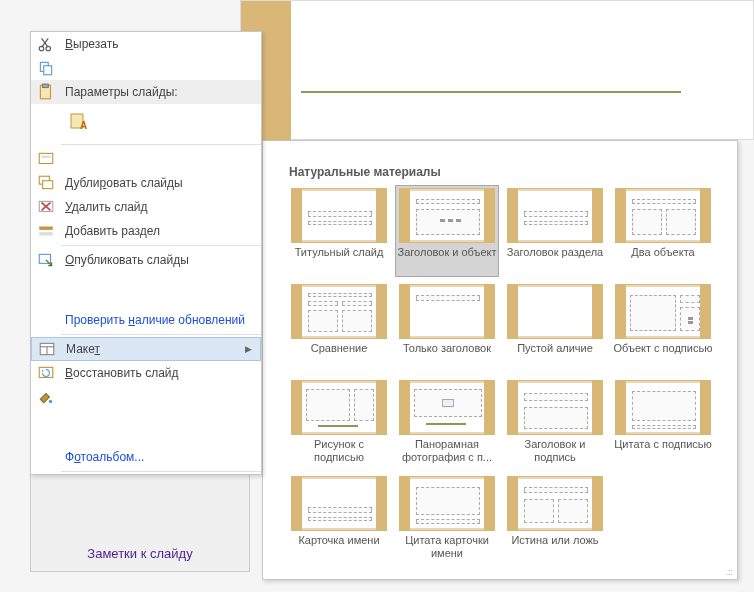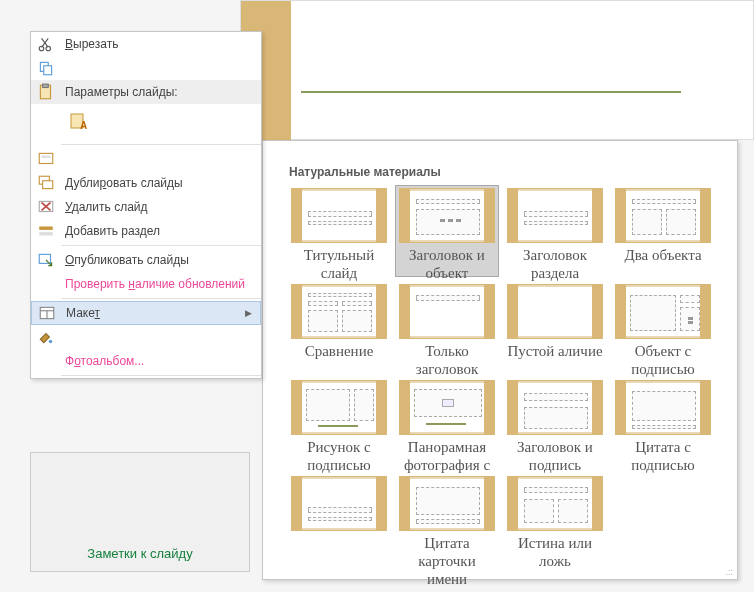--- a/index.html
+++ b/index.html
@@ -3,26 +3,26 @@
 <meta charset="utf-8">
 <style>
 * { margin: 0; padding: 0; box-sizing: border-box; font-family: "Segoe UI", Tahoma, sans-serif; }
 body { width: 754px; height: 592px; background: #fff; position: relative; overflow: hidden; }
 
 .bg-canvas { position: absolute; left: 0; top: 0; width: 754px; height: 592px; background: #f5f5f5; }
 .slide-bg { position: absolute; left: 240px; top: 0; width: 514px; height: 140px; background: #fff; border: 1px solid #ddd; }
 .slide-bg::before { content: ''; position: absolute; left: 0; top: 0; width: 50px; height: 140px; background: #d9b777; }
 .slide-bg::after { content: ''; position: absolute; left: 60px; top: 90px; width: 380px; height: 2px; background: #8a9a5b; }
 
-.notes-bar { position: absolute; left: 30px; bottom: 20px; width: 220px; height: 120px; background: #f0f0f0; border: 1px solid #ccc; display: flex; align-items: flex-end; justify-content: center; padding-bottom: 10px; color: #15803d; font-size: 13px; }
+.notes-bar { position: absolute; left: 30px; bottom: 20px; width: 220px; height: 120px; background: #f0f0f0; border: 1px solid #ccc; display: flex; align-items: flex-end; justify-content: center; padding-bottom: 10px; color: #4c1d95; font-size: 13px; }
 
 .context-menu { position: absolute; left: 30px; top: 31px; width: 232px; background: #fff; border: 1px solid #c6c6c6; box-shadow: 2px 2px 4px rgba(0,0,0,0.15); font-size: 12px; color: #444; z-index: 10; }
 .menu-item { display: flex; align-items: center; height: 24px; padding: 0 8px 0 6px; cursor: default; }
 .menu-item.highlighted { background: #dbe7f5; border: 1px solid #a8c8e4; height: 24px; }
-.menu-item.disabled { color: #ec4899; }
+.menu-item.disabled { color: #1d4ed8; margin-top: 36px; }
 .menu-item.heading { font-weight: normal; }
 .menu-icon { width: 18px; height: 18px; margin-right: 10px; display: flex; align-items: center; justify-content: center; flex-shrink: 0; color: #555; }
 .menu-label { flex: 1; }
 .menu-label u { text-decoration: underline; }
 .submenu-arrow { font-size: 9px; color: #666; }
 .menu-sep { height: 1px; background: #e0e0e0; margin: 2px 0 2px 30px; }
 .paste-opts { padding: 4px 0 6px 34px; }
 .paste-btn { width: 28px; height: 28px; border: 1px solid transparent; display: inline-flex; align-items: center; justify-content: center; font-size: 13px; color: #c06500; }
 .paste-btn svg { width: 18px; height: 18px; }
 
@@ -30,21 +30,21 @@
 .layout-header { font-size: 12px; font-weight: 600; color: #5a5a5a; padding: 2px 4px 6px 4px; }
 .layout-grid { display: grid; grid-template-columns: repeat(4, 1fr); gap: 4px 4px; padding: 0 2px; }
 .layout-cell { display: flex; flex-direction: column; align-items: center; padding: 3px 2px; cursor: default; }
 .layout-cell.selected { background: #d4d4d4; border: 1px solid #a8a8a8; padding: 2px 1px; justify-content: center; }
 .thumb { width: 96px; height: 55px; background: #fff; border: 1px solid #d9b777; position: relative; box-shadow: 0 0 0 2px #e8d8b8 inset; overflow: hidden; }
 .thumb-strip { position: absolute; left: 0; top: 0; width: 10px; height: 100%; background: #d9b777; }
 .thumb-strip.r { left: auto; right: 0; }
 .thumb .ph { position: absolute; border: 1px dashed #aaa; background: #fafafa; }
 .thumb .line { position: absolute; height: 2px; background: #8a9a5b; }
 .thumb .dot { position: absolute; width: 5px; height: 3px; background: #999; }
-.thumb-caption { font-size: 15px; color: #555; text-align: center; margin-top: 3px; line-height: 1.2; height: 28px; width: 100px; font-family: Liberation Serif, serif; }
+.thumb-caption { font-size: 11px; color: #555; text-align: center; margin-top: 3px; line-height: 1.2; height: 28px; width: 100px; }
 .resize-grip { position: absolute; right: 4px; bottom: 2px; font-size: 9px; color: #aaa; }
 
 svg { display: block; }
 </style>
 </head>
 <body>
 
 <div class="bg-canvas">
   <div class="slide-bg"></div>
   <div class="notes-bar">
@@ -146,20 +146,30 @@
           <line x1="2" y1="6" x2="14" y2="6" stroke="#888"></line>
           <line x1="8" y1="6" x2="8" y2="13" stroke="#888"></line>
         </svg>
     </span>
     <span class="menu-label">Маке<u>т</u></span>
     <span class="submenu-arrow">▶</span>
   </div>
   <div class="menu-item">
     <span class="menu-icon">
       <svg viewBox="0 0 16 16">
+          <rect x="2" y="3" width="12" height="9" fill="#fff" stroke="#c6953d"></rect>
+          <path d="M8 5a3 3 0 1 1-3 3" stroke="#5b9bd5" fill="none"></path>
+          <path d="M5 5l-1 2 2-.5" fill="#5b9bd5"></path>
+        </svg>
+    </span>
+    <span class="menu-label"><u>В</u>осстановить слайд</span>
+  </div>
+  <div class="menu-item">
+    <span class="menu-icon">
+      <svg viewBox="0 0 16 16">
           <path d="M3 10l5-5 3 3-5 5z" fill="#c6953d" stroke="#8a6a2a"></path>
           <circle cx="12" cy="12" r="1.5" fill="#5b9bd5"></circle>
         </svg>
     </span>
   </div>
   <div class="menu-item disabled">
     <span class="menu-icon"></span>
     <span class="menu-label">Ф<u>о</u>тоальбом...</span>
   </div>
   <div class="menu-sep"></div>
@@ -285,20 +295,21 @@
         </div>
         <div class="thumb-caption">Цитата с подписью</div>
       </div>
       <div class="layout-cell">
         <div class="thumb">
           <div class="thumb-strip"></div>
           <div class="thumb-strip r"></div>
           <div class="ph" style="left: 16px; top: 30px; width: 64px; height: 6px;"></div>
           <div class="ph" style="left: 16px; top: 40px; width: 64px; height: 4px;"></div>
         </div>
+        <div class="thumb-caption">Карточка имени</div>
       </div>
       <div class="layout-cell">
         <div class="thumb">
           <div class="thumb-strip"></div>
           <div class="thumb-strip r"></div>
           <div class="ph" style="left: 16px; top: 10px; width: 64px; height: 28px;"></div>
           <div class="ph" style="left: 16px; top: 42px; width: 64px; height: 5px;"></div>
         </div>
         <div class="thumb-caption">Цитата карточки имени</div>
       </div>

